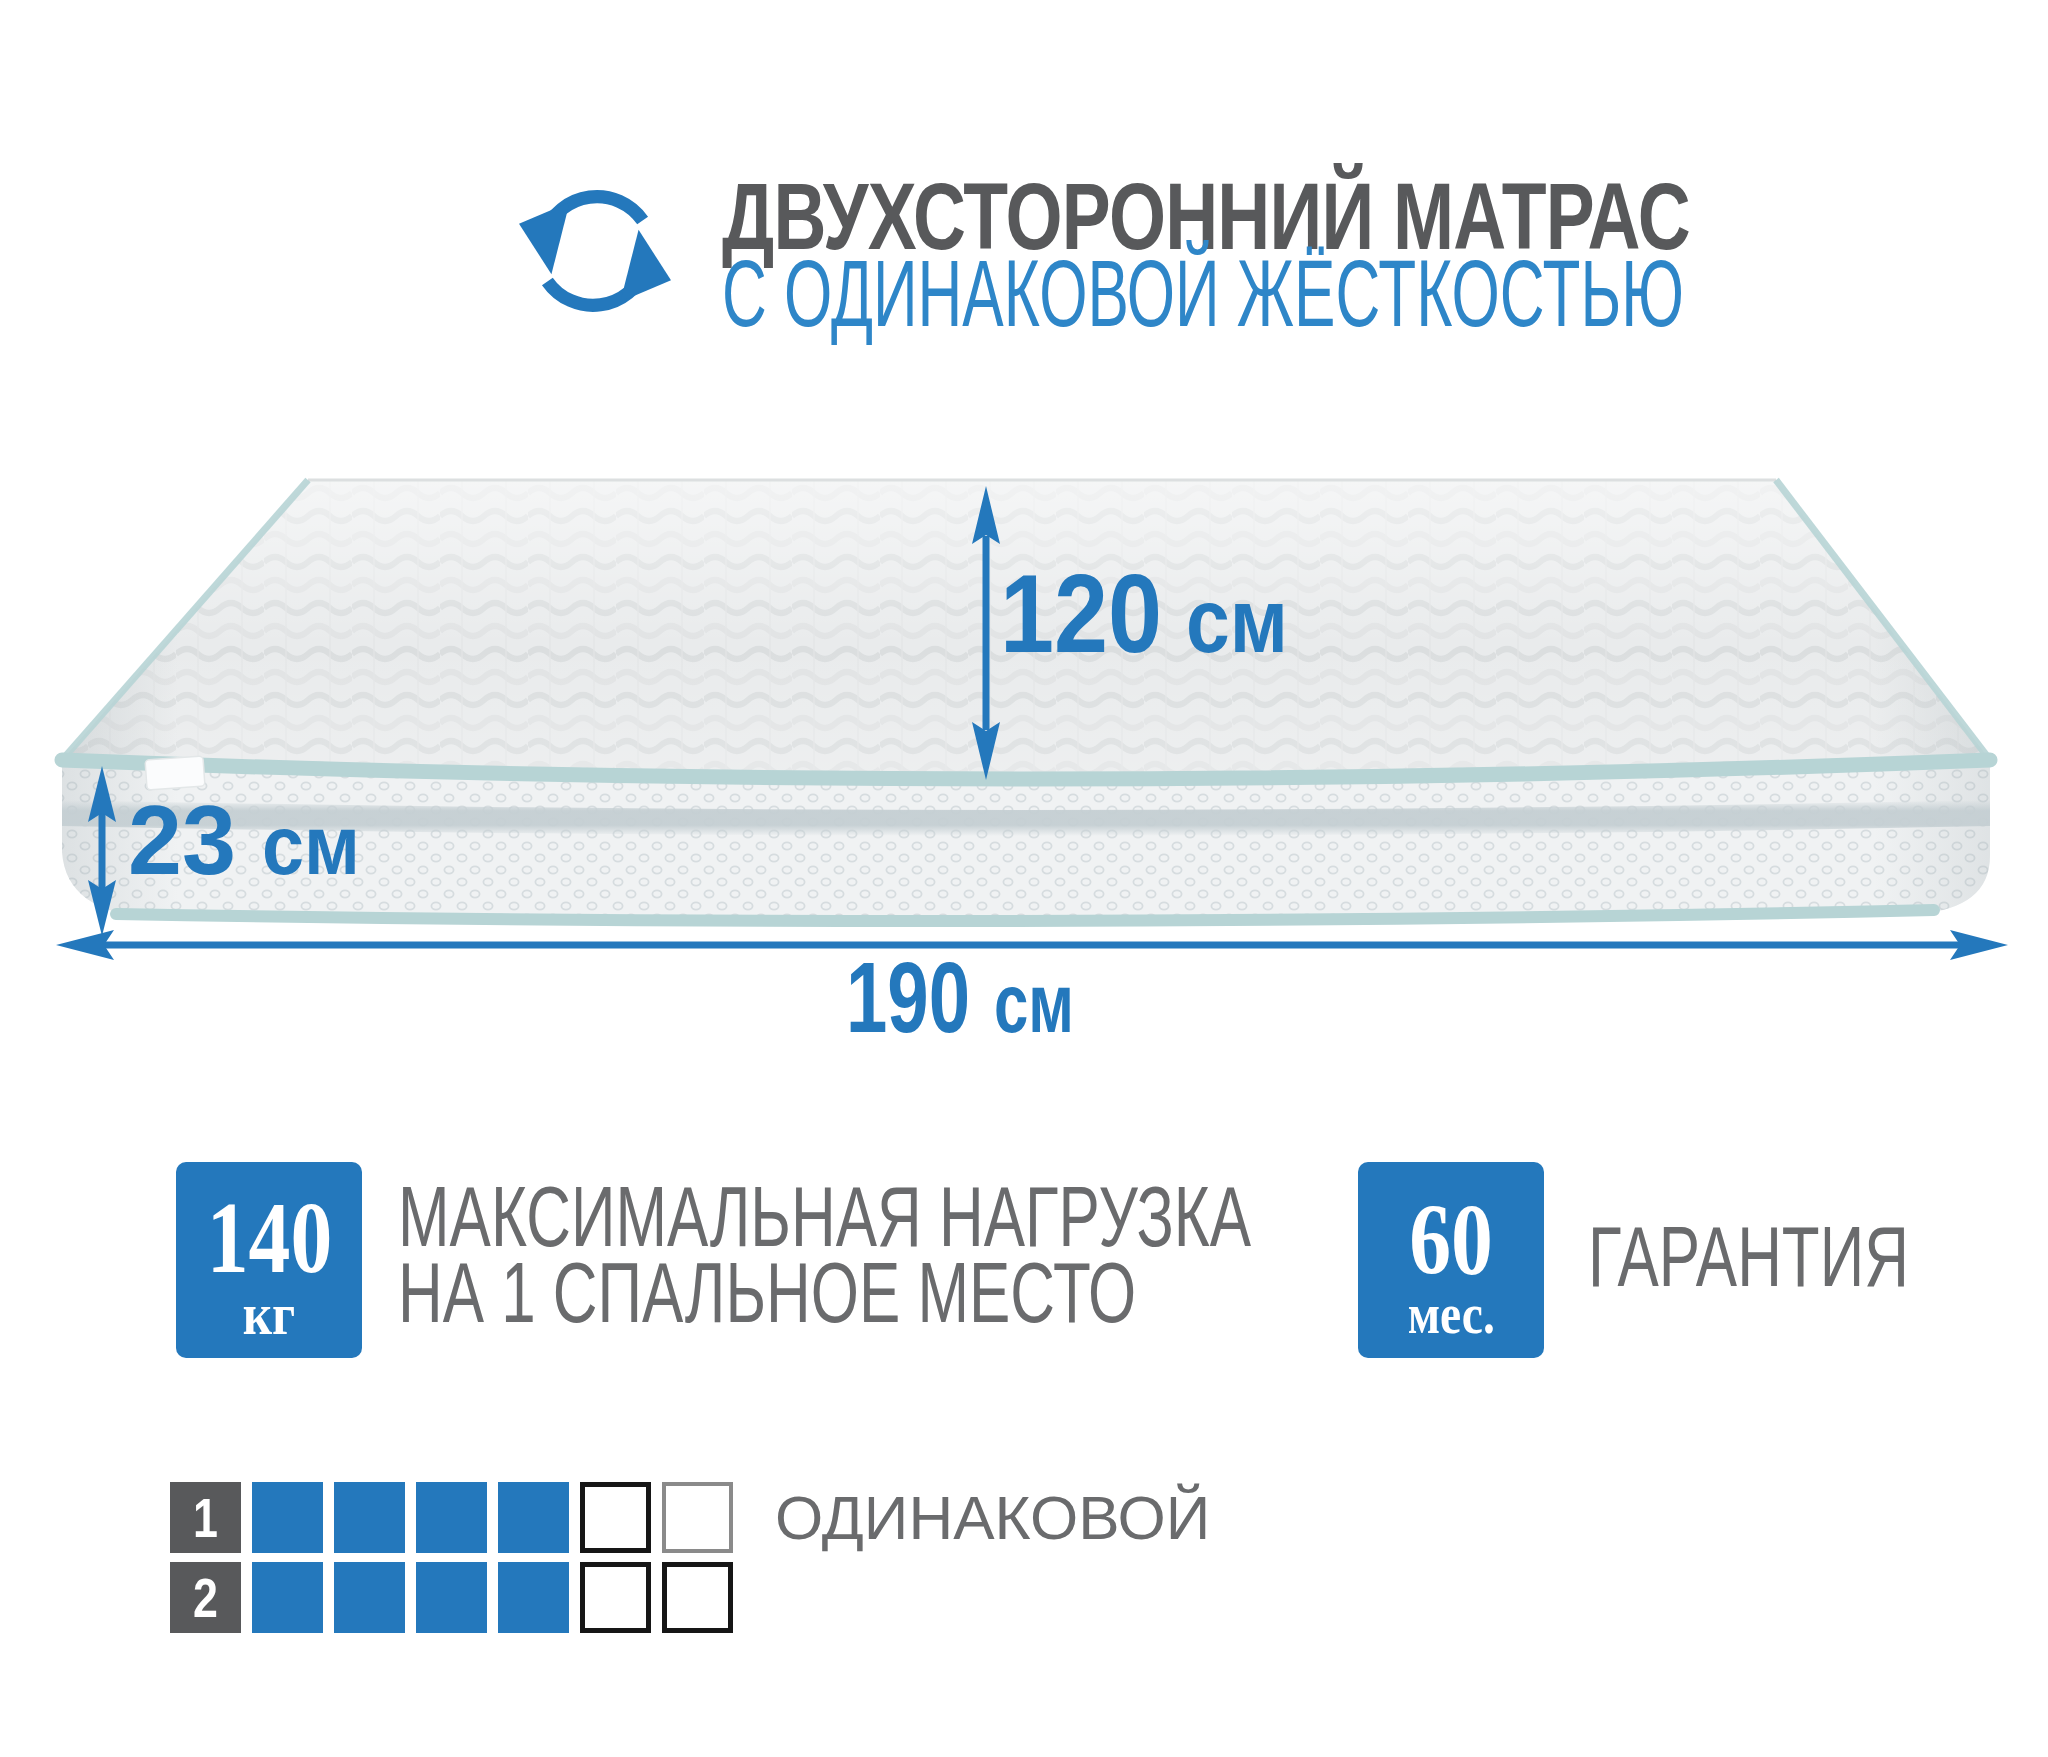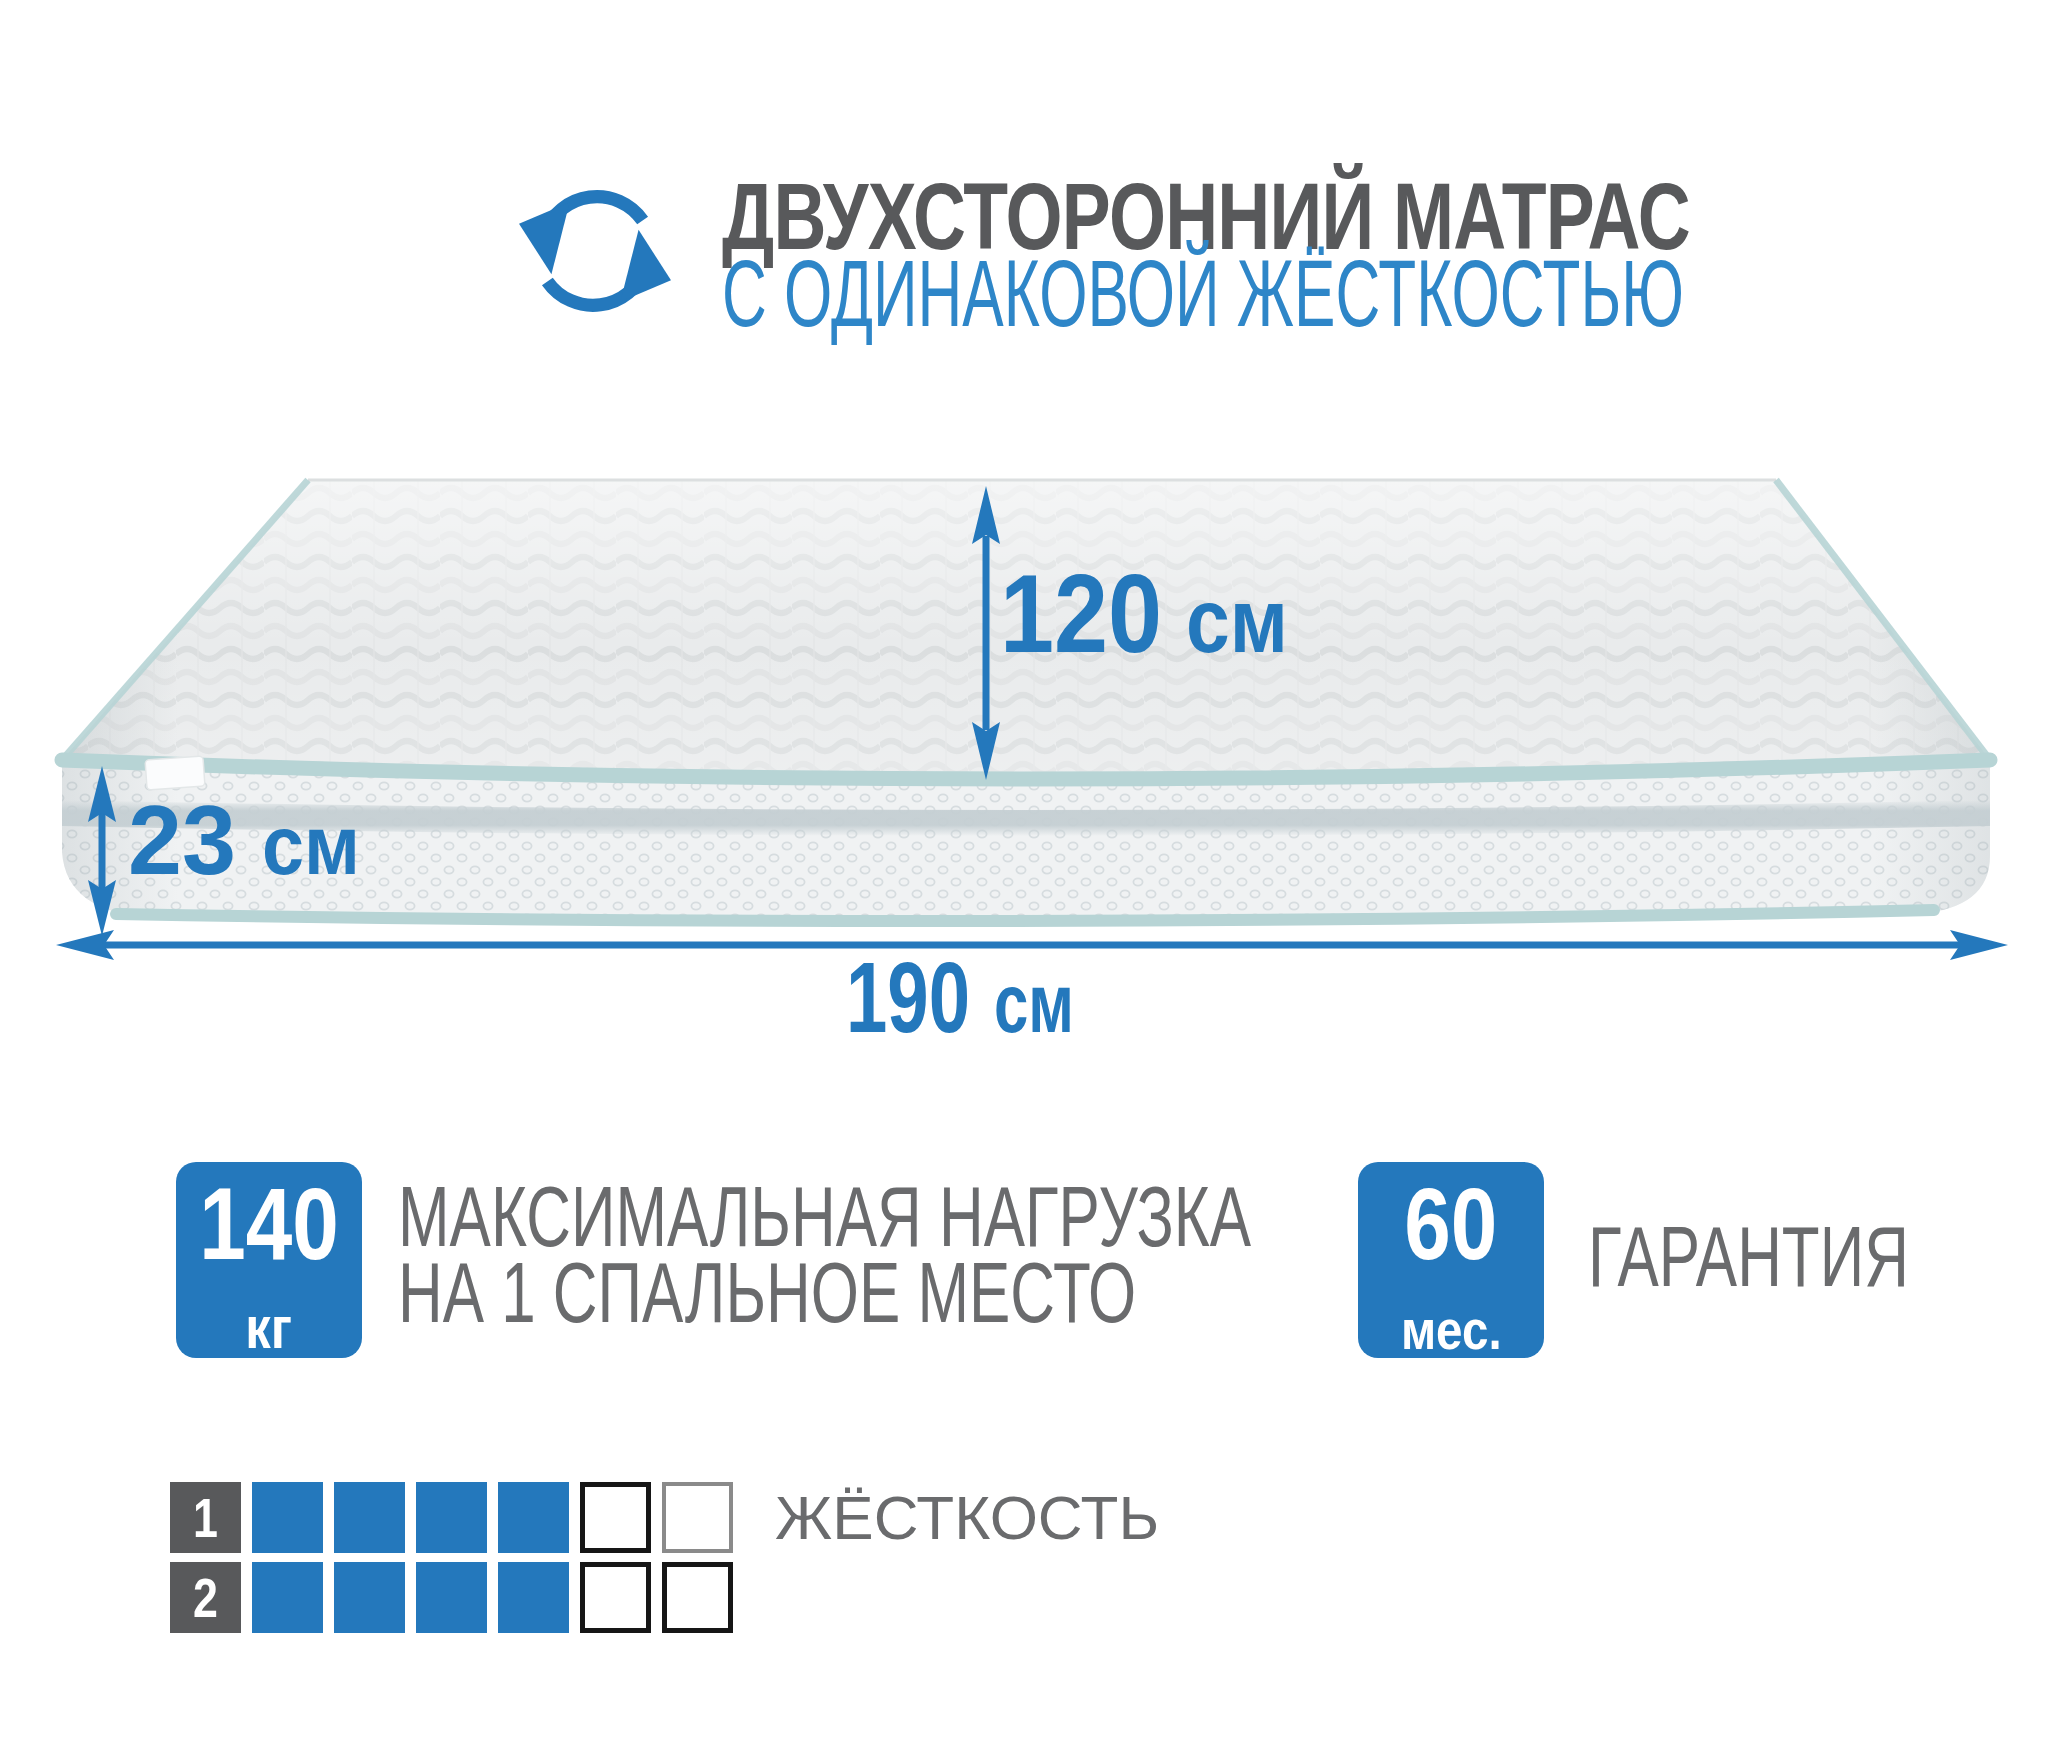--- a/index.html
+++ b/index.html
@@ -25,22 +25,22 @@
   }
   .title-line2{
     position:absolute;left:722px;top:247px;font-size:94px;font-weight:400;line-height:1;
     color:var(--subtitle-blue);white-space:nowrap;transform:scaleX(0.66);transform-origin:left top;
   }
   
   .mattress-svg{position:absolute;left:0;top:0;width:2048px;height:1757px;}
   .dim-text{fill:var(--accent-blue);font-weight:700;font-family:"Liberation Sans",sans-serif;}
   
   .badge{
-    position:absolute;width:186px;height:196px;border-radius:20px;background:var(--accent-blue);
-    display:flex;flex-direction:column;align-items:center;justify-content:space-between;color:#fff;
+    position:absolute;width:186px;height:196px;border-radius:10px;background:var(--accent-blue);
+    display:flex;flex-direction:column;align-items:center;justify-content:center;color:#fff;font-family:Liberation Serif, serif;
   }
   .badge .value{font-size:102px;font-weight:700;line-height:0.95;margin-top:14px;
     transform:scaleX(0.82);transform-origin:center;}
   .badge .unit{font-size:60px;font-weight:700;line-height:1;margin-top:-2px;
     transform:scaleX(0.85);transform-origin:center;}
   .badge.warranty .unit{font-size:56px;}
   .feature-label{
     position:absolute;color:var(--label-gray);font-size:86px;font-weight:400;line-height:76px;
     white-space:nowrap;transform:scaleX(0.72);transform-origin:left top;
   }
@@ -189,15 +189,15 @@
           <span>2</span>
         </div>
     <div class="cell filled"></div>
         <div class="cell filled"></div>
         <div class="cell filled"></div>
         <div class="cell filled"></div>
         <div class="cell empty"></div>
         <div class="cell empty"></div>
       </div>
   </div>
-  <div class="firmness-label l1">ЖЁСТКОСТЬ</div>
+  <div class="firmness-label l1">ОДИНАКОВОЙ</div>
 
 </div>
 
 </body></html>

